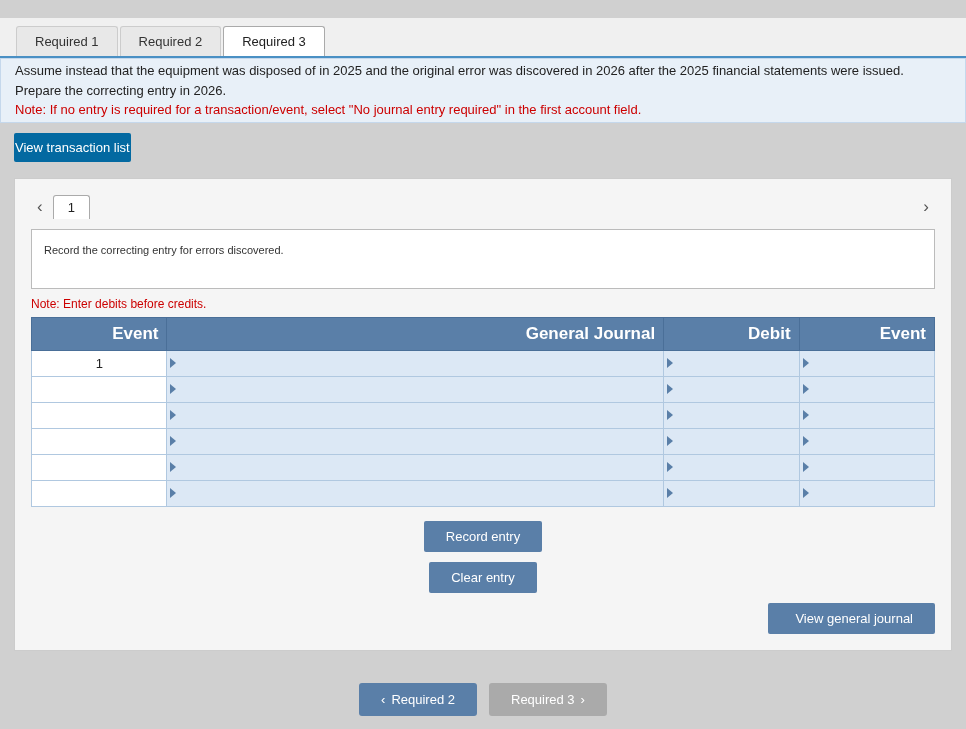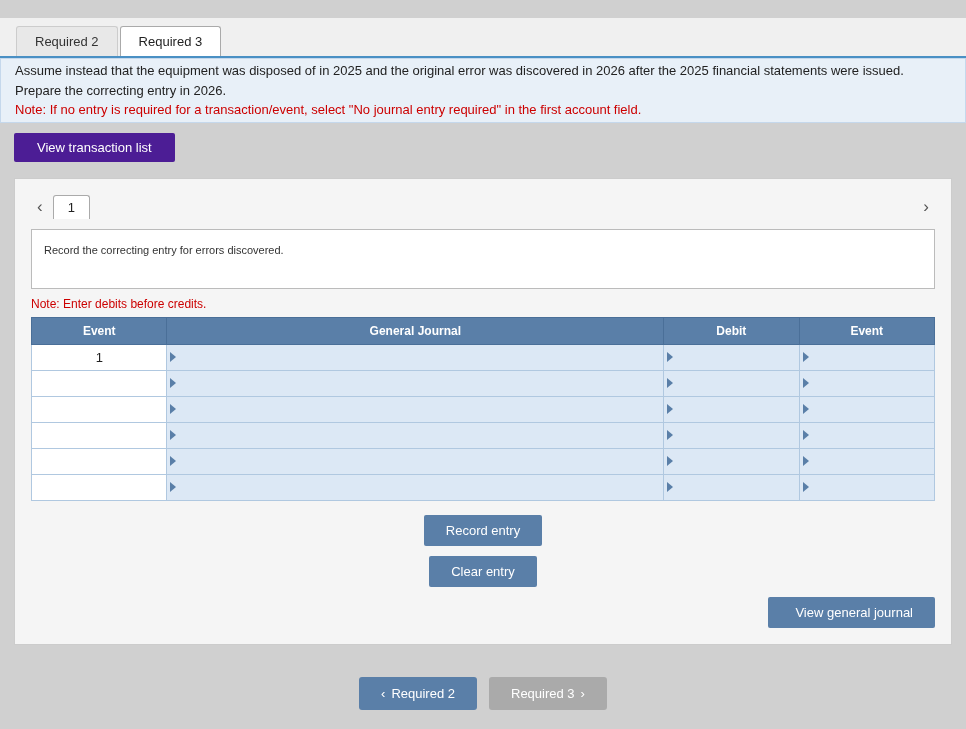--- a/index.html
+++ b/index.html
@@ -41,22 +41,22 @@
       font-size: 13px;
       line-height: 1.5;
     }
     .instruction-box .note-red {
       color: #cc0000;
     }
 
     .view-transaction-btn {
       display: inline-block;
       margin: 10px 14px;
-      padding: 7px 23px;
-      background: #4c1d95;
+      padding: 7px 1px;
+      background: #0369a1;
       color: #fff;
       border: none;
       cursor: pointer;
       font-size: 13px;
       border-radius: 2px;
     }
 
     .worksheet-container {
       margin: 6px 14px 14px 14px;
       background: #f5f5f5;
@@ -117,24 +117,24 @@
       width: 100%;
       border-collapse: collapse;
       margin-bottom: 14px;
     }
     .journal-table thead tr {
       background: #5a7fa8;
       color: #fff;
     }
     .journal-table thead th {
       padding: 6px 8px;
-      font-size: 12px;
+      font-size: 17px;
       font-weight: bold;
       border: 1px solid #4a6f98;
-      text-align: center;
+      text-align: right;
     }
     .journal-table thead th:first-child {
       width: 70px;
     }
     .journal-table thead th:nth-child(2) {
       width: 55%;
     }
     .journal-table thead th:nth-child(3),
     .journal-table thead th:nth-child(4) {
       width: 15%;
@@ -250,20 +250,21 @@
     }
   </style>
 </head>
 <body>
 
 
 
 <div class="top-bar"></div>
 
 <div class="tab-bar">
+  <div class="tab">Required 1</div>
   <div class="tab">Required 2</div>
   <div class="tab active">Required 3</div>
 </div>
 
 <div class="instruction-box">
   <span>Assume instead that the equipment was disposed of in 2025 and the original error was discovered in 2026 after the 2025 financial statements were issued. Prepare the correcting entry in 2026.</span><br>
   <span class="note-red">Note: If no entry is required for a transaction/event, select "No journal entry required" in the first account field.</span>
 </div>
 
 <button class="view-transaction-btn">View transaction list</button>

